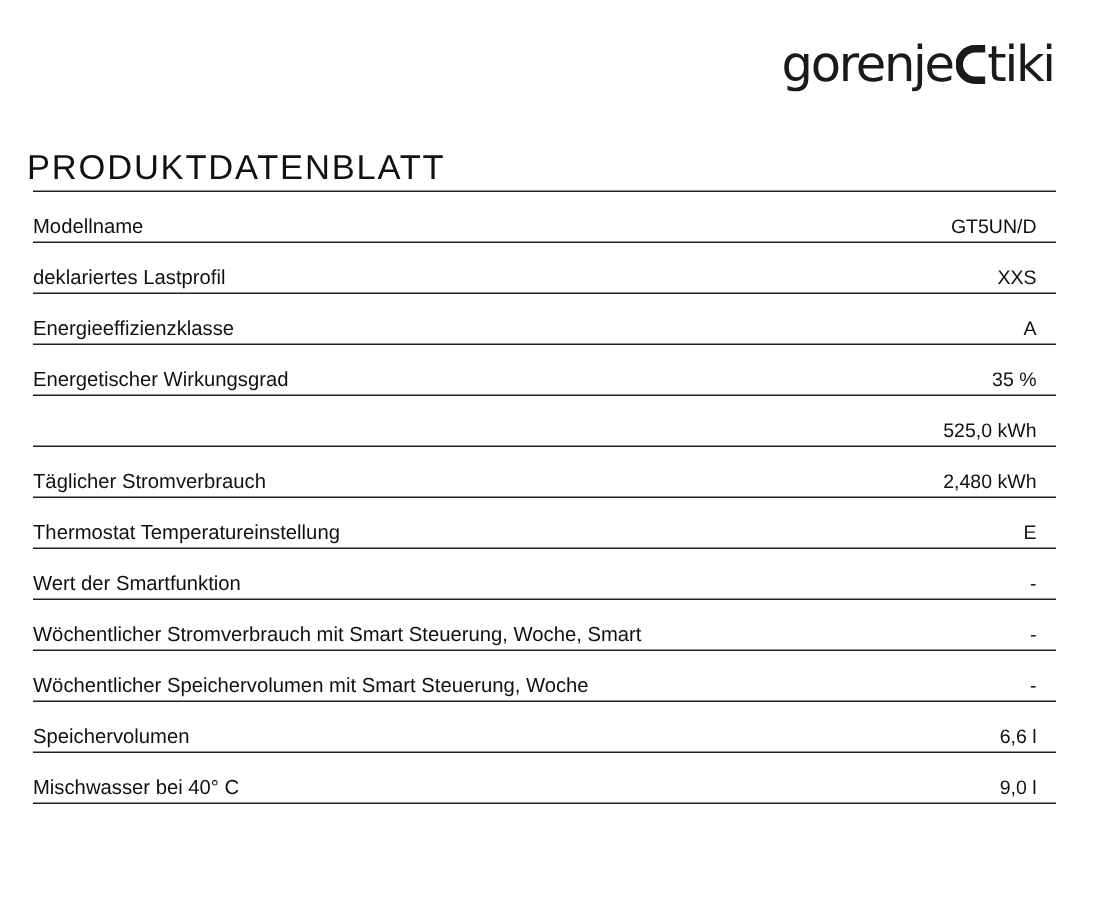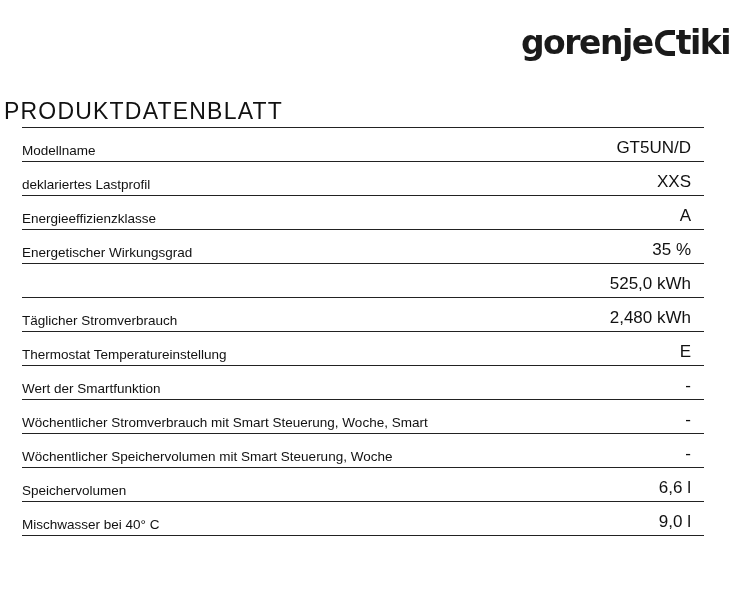--- a/index.html
+++ b/index.html
@@ -1,30 +1,30 @@
 <!DOCTYPE html>
 <html><head>
   <meta charset="utf-8">
   <style>
     html, body { margin: 0; padding: 0; background: #ffffff; }
     body { width: 737px; height: 605px; position: relative; overflow: hidden;
            font-family: "Liberation Sans", "DejaVu Sans", sans-serif; color: #111; }
     .logo { position: absolute; left: 521px; top: 20px; height: 42px;
             display: flex; align-items: flex-end; font-family: "DejaVu Sans", sans-serif;
-            font-weight: bold; font-size: 33px; letter-spacing: -1.5px; color: #1a1a1a; }
+            font-weight: normal; font-size: 33px; letter-spacing: -1.5px; color: #1a1a1a; }
     .logo .swoosh { display: inline-block; width: 20px; height: 26px; border: 5px solid #1a1a1a;
             border-right: none; border-radius: 16px 0 0 16px; margin: 0 1px 6px 2px; box-sizing: border-box; position: relative; top: 0; }
-    .title { position: absolute; left: 4px; top: 98px; font-size: 23px; letter-spacing: 1.2px;
+    .title { position: absolute; left: 18px; top: 98px; font-size: 23px; letter-spacing: 1.2px;
              font-weight: normal; color: #111; margin: 0; }
     .title-rule { position: absolute; left: 22px; top: 127px; width: 682px; height: 0;
                   border-top: 1.5px solid #222; }
     .table { position: absolute; left: 22px; top: 128px; width: 682px; }
     .row { position: relative; height: 34px; border-bottom: 1.5px solid #222; box-sizing: border-box; }
     .row .label { position: absolute; left: 0; bottom: 3px; font-size: 13.5px; color: #111; white-space: nowrap; text-align: center; }
-    .row .value { position: absolute; right: 13px; bottom: 3px; font-size: 17px; color: #111; white-space: nowrap; text-align: right; }
+    .row .value { position: absolute; right: 13px; bottom: 3px; font-size: 13px; color: #111; white-space: nowrap; text-align: right; }
   </style>
 </head>
 <body>
 
 <div class="logo">
   <span>gorenje</span>
   <span class="swoosh"></span>
   <span>tiki</span>
 </div>
 

